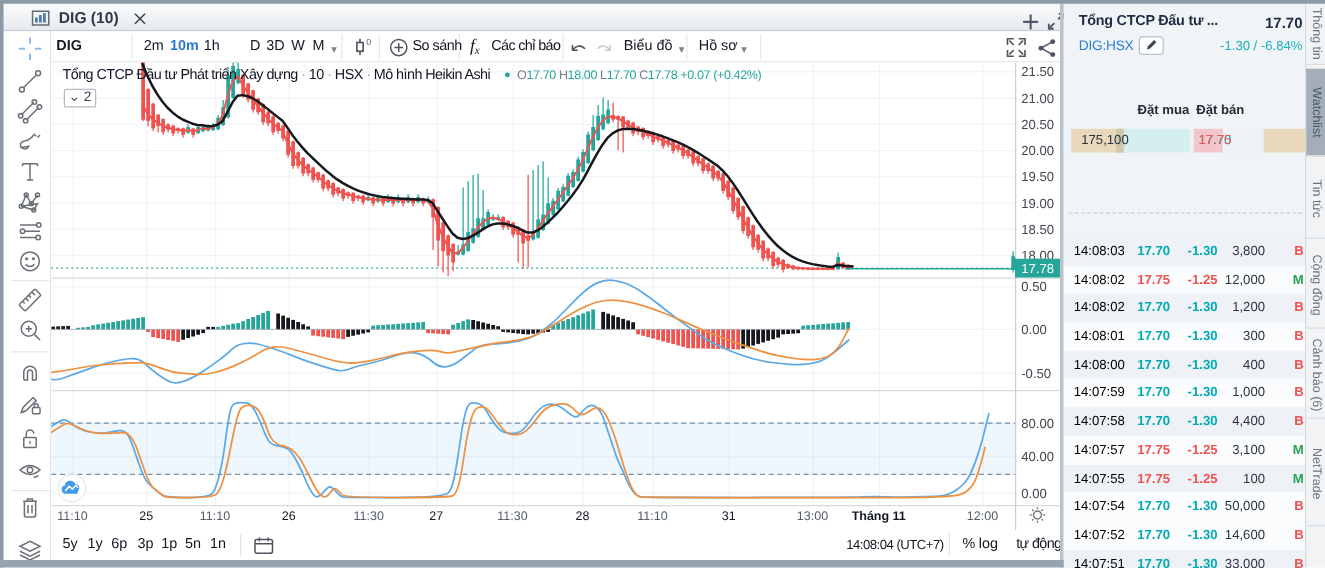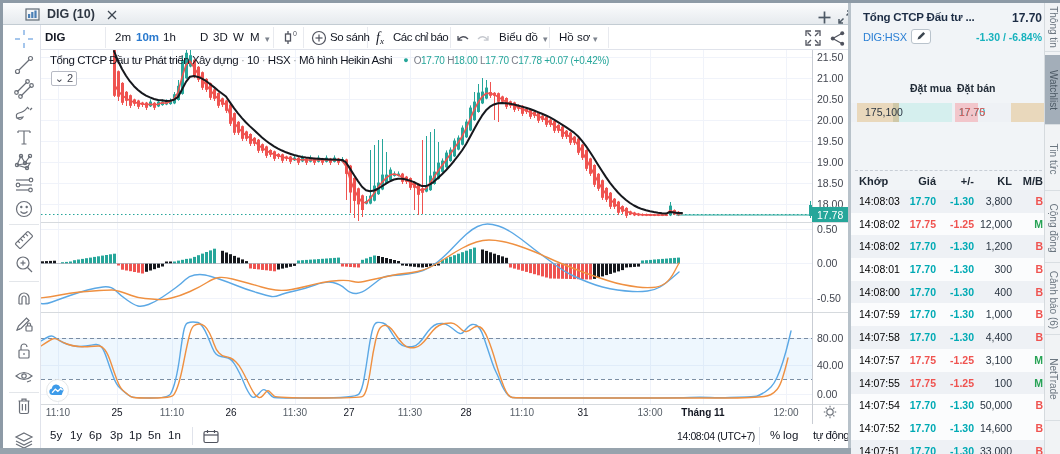--- a/index.html
+++ b/index.html
@@ -836,43 +836,36 @@
 
 <div id="rpanel">
   <div style="position:absolute;left:12px;top:8px;font-size:11.5px;font-weight:bold;color:#1c2c44;letter-spacing:-0.2px">Tổng CTCP Đấu tư ...</div>
   <div style="position:absolute;right:2px;top:8px;font-size:12px;font-weight:bold;color:#1c2c44">17.70</div>
   <div style="position:absolute;left:12px;top:28px;font-size:11px;letter-spacing:-0.2px;color:#2a7fd4">DIG:HSX</div>
   <div style="position:absolute;left:60px;top:26px;width:20px;height:15px;border:1px solid #b9c3cc;border-radius:3px;background:#fff;text-align:center">
     <svg width="10" height="10" viewBox="0 0 10 10" style="margin-top:1px">
         <path d="M1.5 8.5 l0.8-2.6 5-5 1.8 1.8 -5 5 z" fill="#3c4650"></path>
       </svg>
   </div>
-  <div style="position:absolute;right:2px;top:28px;font-size:10.5px;font-weight:bold;color:#17b2bd">-1.30 / -6.84%</div>
+  <div style="position:absolute;right:2px;top:28px;font-size:10.5px;font-weight:normal;color:#17b2bd">-1.30 / -6.84%</div>
   <div style="position:absolute;left:59px;top:79px;font-size:10.5px;font-weight:bold;color:#222c38">Đặt mua</div>
   <div style="position:absolute;left:106px;top:79px;font-size:10.5px;font-weight:bold;color:#222c38">Đặt bán</div>
 
   <div class="obrow" style="top:100px;background:#eef1f5">
     <div style="position:absolute;left:6px;top:0;width:42px;height:19px;background:#e9d8bc"></div>
     <div style="position:absolute;left:42px;top:0;width:8px;height:19px;background:#cfc8a8"></div>
     <div style="position:absolute;left:48px;top:0;width:53px;height:19px;background:#d5efee"></div>
     <div style="position:absolute;left:104px;top:0;width:23px;height:19px;background:#f2c6cb"></div>
     <div style="position:absolute;left:160px;top:0;width:33px;height:19px;background:#e9d8bc"></div>
     <span style="position:absolute;left:14px;top:3px;color:#2a3542">175,100</span>
     <span style="position:absolute;right:97px;top:3px;color:#00aab4">17.70</span>
     <span style="position:absolute;left:108px;top:3px;color:#ef5350">17.75</span>
     <span style="position:absolute;right:1px;top:3px;color:#2a3542">66,100</span>
   </div>
   <div style="position:absolute;left:4px;right:2px;top:167px;border-top:1px dashed #c8ced6"></div>
-  <div id="thead">
-    <span class="c1" style="font-weight:bold;color:#1d2733">Khớp</span>
-    <span class="c2" style="color:#1d2733">Giá</span>
-    <span class="c3" style="color:#1d2733">+/-</span>
-    <span class="c4" style="font-weight:bold;color:#1d2733">KL</span>
-    <span class="c5" style="color:#1d2733;font-weight:bold">M/B</span>
-  </div>
   <div id="tbody">
       <div class="trow" style="background:#eef1f5">
         <span class="c1">14:08:03</span>
         <span class="c2" style="color:#00aab4">17.70</span>
         <span class="c3" style="color:#00aab4">-1.30</span>
         <span class="c4">3,800</span>
         <span class="c5" style="color:#ef5350">B</span>
       </div>
       <div class="trow" style="background:#fbfcfd">
         <span class="c1">14:08:02</span>

